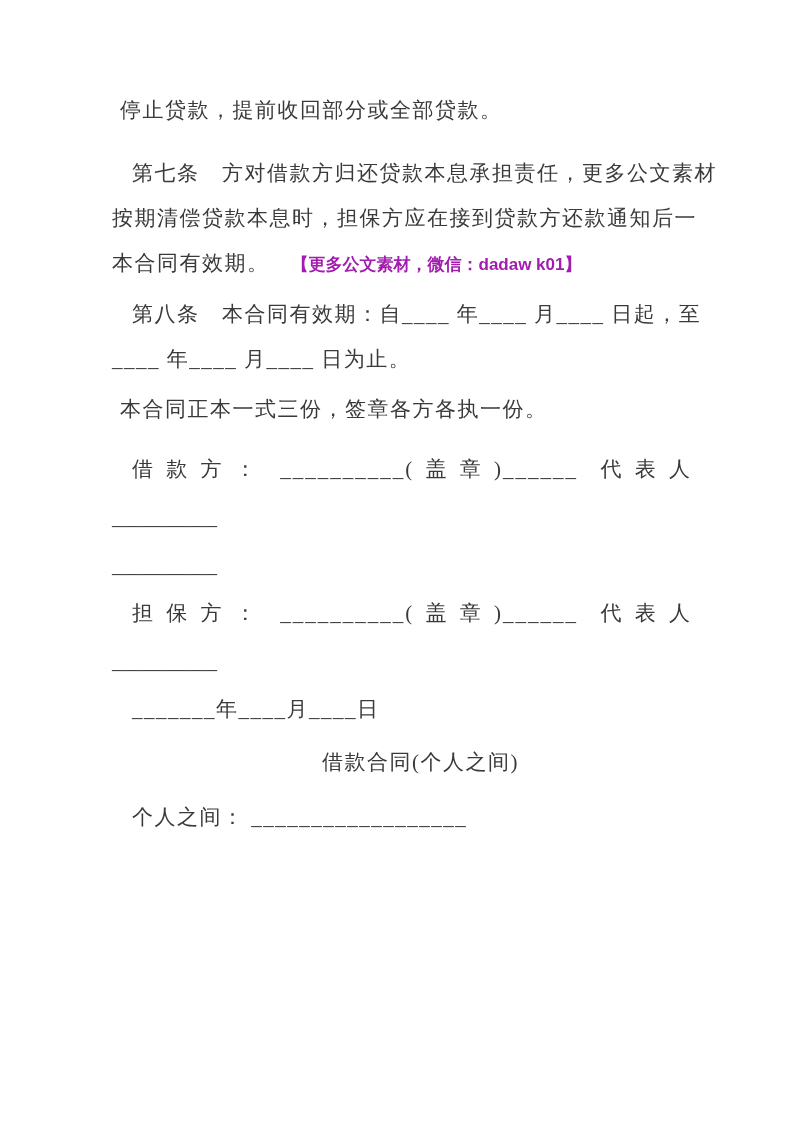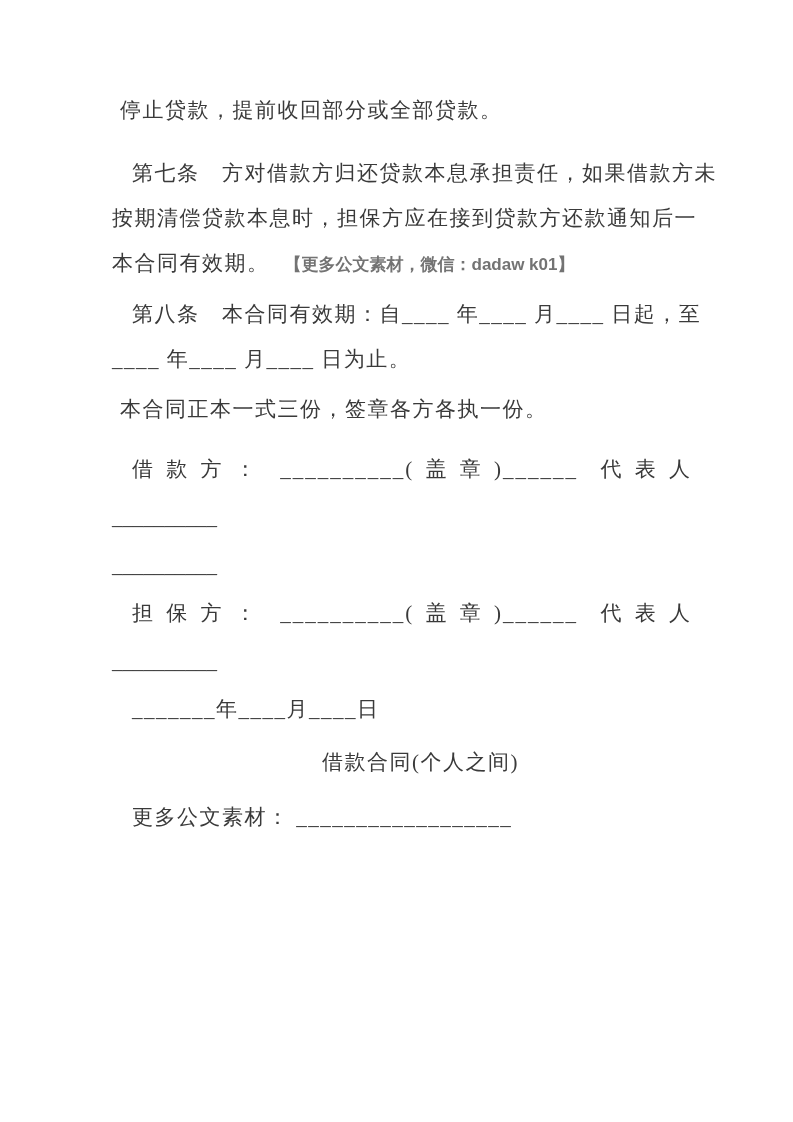--- a/index.html
+++ b/index.html
@@ -37,35 +37,35 @@
   .sig {
     letter-spacing: 2px;
     word-spacing: 4px;
   }
   .note {
     font-family: "Liberation Sans", "DejaVu Sans", sans-serif;
     font-size: 17px;
     font-weight: 700;
     letter-spacing: 0;
     word-spacing: 0;
-    color: #737373;
-    margin-left: 15px;
+    color: #a21caf;
+    margin-left: 22px;
   }
   .blank-line {
     letter-spacing: 0;
   }
 </style>
 </head>
 <body>
 
 <div class="page">
 
   <div class="ln ind-s">停止贷款，提前收回部分或全部贷款。</div>
 
-  <div class="ln ind g18">第七条　方对借款方归还贷款本息承担责任，如果借款方未</div>
+  <div class="ln ind g18">第七条　方对借款方归还贷款本息承担责任，更多公文素材</div>
   <div class="ln">按期清偿贷款本息时，担保方应在接到贷款方还款通知后一</div>
   <div class="ln"><span>本合同有效期。</span><span class="note">【更多公文素材，微信：dadaw k01】</span></div>
 
   <div class="ln ind g5">第八条　本合同有效期：自____ 年____ 月____ 日起，至</div>
   <div class="ln">____ 年____ 月____ 日为止。</div>
 
   <div class="ln ind-s g5">本合同正本一式三份，签章各方各执一份。</div>
 
   <div>
     <div class="ln ind sig g15">借 款 方 ：  __________( 盖 章 )______  代 表 人</div>
@@ -79,16 +79,16 @@
   <div>
     <div class="ln ind sig g3">担 保 方 ：  __________( 盖 章 )______  代 表 人</div>
     <div class="ln blank-line g3">__________</div>
   </div>
 
   <div class="ln ind g3">_______年____月____日</div>
 
   <div class="ln ind g8">借款合同(个人之间)</div>
 
 
-  <div class="ln ind g10">更多公文素材： __________________</div>
+  <div class="ln ind g10">个人之间： __________________</div>
 
 
 </div>
 
 </body></html>

